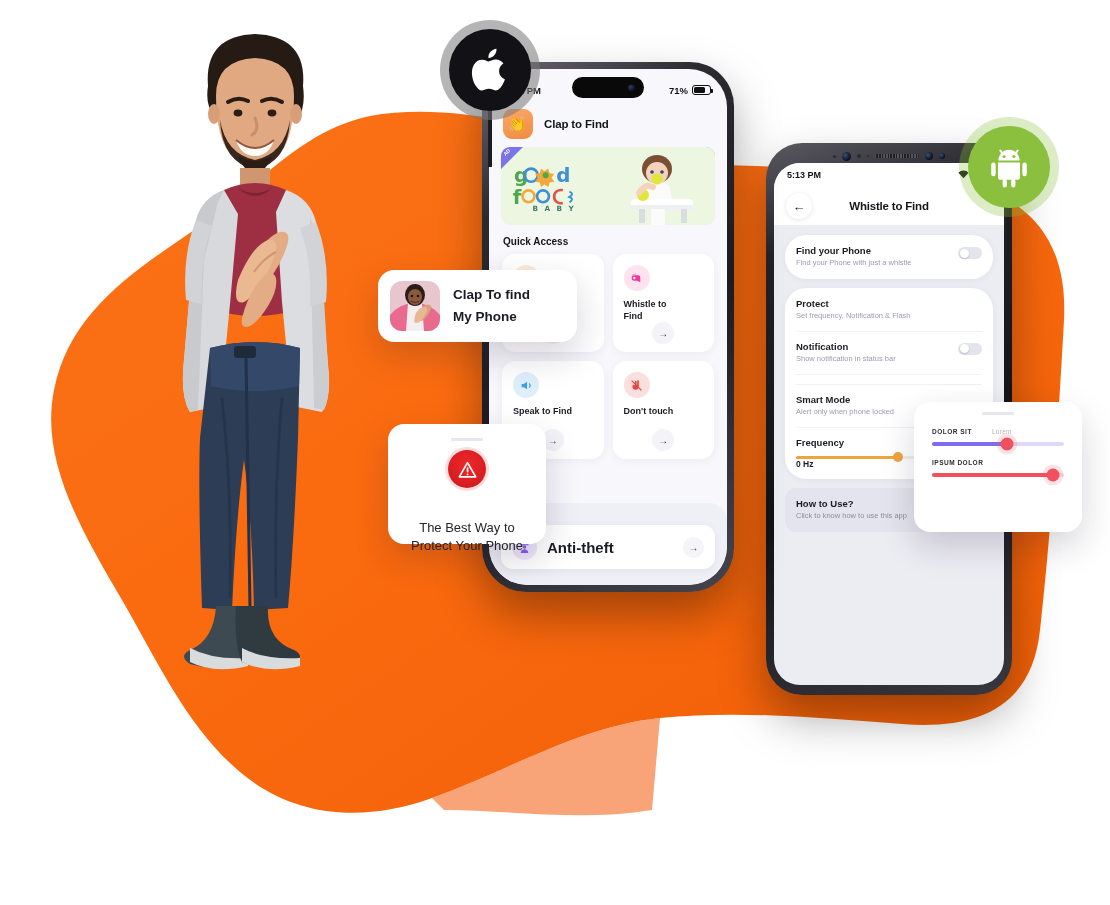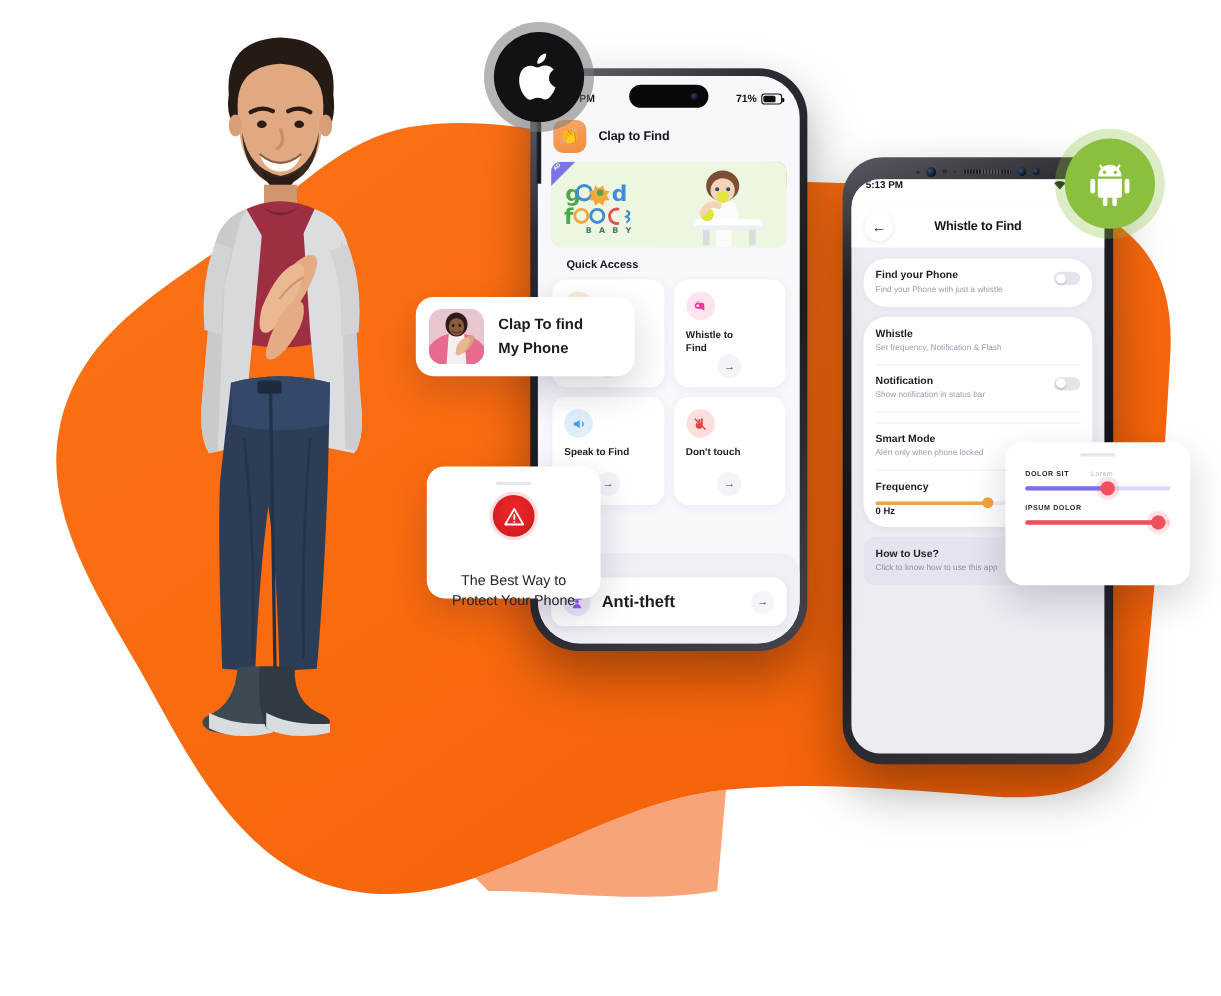--- a/index.html
+++ b/index.html
@@ -104,21 +104,21 @@
   }
   .ad-corner-r {
     position:absolute; right:0; top:0; width:0; height:0;
     border-top: 22px solid #8dbf5c; border-left: 22px solid transparent;
   }
   .ad-logo { width: 108px; padding-left: 9px; flex: none; }
   .ad-logo svg { width: 100%; display:block; }
   .ad-photo { position:absolute; right:0; top:0; bottom:0; width: 120px; }
   .ad-photo svg { width:100%; height:100%; display:block; }
 
-  .qa-title { font-size: 10px; font-weight: 800; color:#15161c; padding: 11px 14px 7px 26px; }
+  .qa-title { font-size: 10px; font-weight: 800; color:#15161c; padding: 11px 14px 7px 14px; }
 
   .qa-grid {
     display:grid; grid-template-columns: 1fr 1fr; gap: 9px;
     padding: 0 13px;
   }
   .qa-card {
     background:#fff; border-radius: 13px; height: 98px;
     padding: 11px 11px 0 11px; position:relative;
     box-shadow: 0 2px 10px rgba(30,20,60,.05);
   }
@@ -166,21 +166,21 @@
   #android .screen { left: 8px; top: 20px; right: 8px; bottom: 10px; border-radius: 26px; background:#ececf3; }
   .and-bezel {
     position:absolute; left:9px; right:9px; top:5px; height:16px;
     display:flex; align-items:center; justify-content:center; gap:6px; z-index:4;
   }
   .and-bezel i { display:block; border-radius:50%; background:#2a2a30; }
   .and-speaker { width: 44px; height:4px; border-radius: 3px;
     background: repeating-linear-gradient(90deg,#55555e 0 1.4px,#1d1d22 1.4px 2.8px); }
 
   .and-status {
-    height: 24px; display:flex; align-items:flex-start; justify-content:space-between;
+    height: 24px; display:flex; align-items:center; justify-content:space-between;
     padding: 0 13px; font-size: 9px; font-weight:700; color:#111; background:#fff;
   }
   .and-status .right { display:flex; align-items:center; gap:3px; }
 
   .and-appbar {
     background:#fff; height: 38px; display:flex; align-items:center; padding: 0 12px;
     position:relative;
   }
   .back-btn {
     width: 26px; height:26px; border-radius:50%; background:#fff;
@@ -497,21 +497,21 @@
             </div>
             <span class="toggle">
                 <i></i>
               </span>
           </div>
         </div>
 
         <div class="and-card">
           <div class="row">
             <div>
-              <div class="r-title">Whistle</div>
+              <div class="r-title">Protect</div>
               <div class="r-sub">Set frequency, Notification &amp; Flash</div>
             </div>
           </div>
           <div class="divider"></div>
 
           <div class="row">
             <div>
               <div class="r-title">Notification</div>
               <div class="r-sub">Show notification in status bar</div>
             </div>

